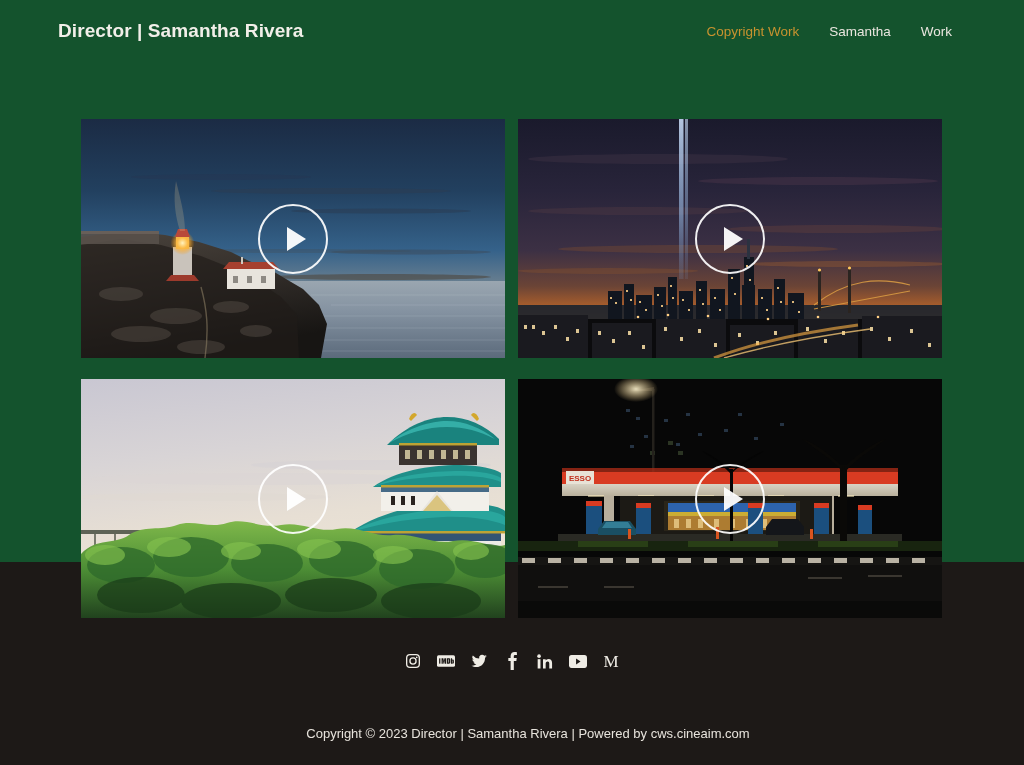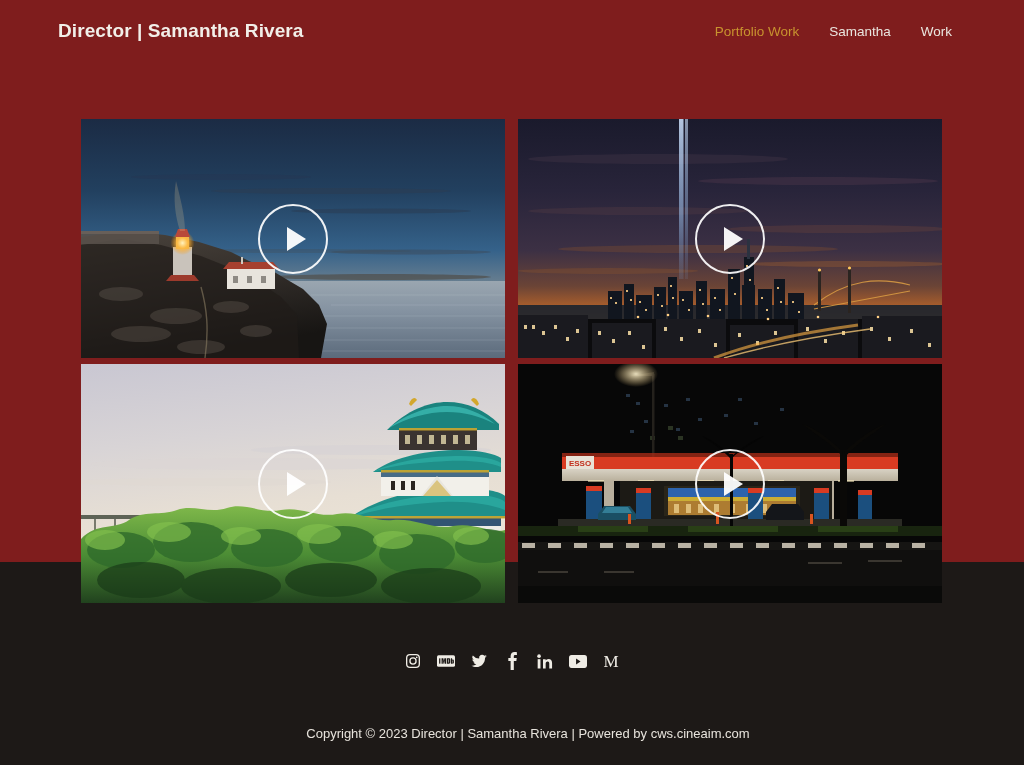--- a/index.html
+++ b/index.html
@@ -2,21 +2,21 @@
 <html><head>
 <meta charset="utf-8">
 <style>
   * { margin:0; padding:0; box-sizing:border-box; }
   html, body {
     width:1024px; height:765px;
     background:#1d1917;
     font-family:"Liberation Sans", sans-serif;
     overflow:hidden;
   }
-  .page { position:relative; width:1024px; height:562px; background:#7f1d1d; }
+  .page { position:relative; width:1024px; height:562px; background:#14532d; }
 
   
   .header {
     position:absolute; top:0; left:0; width:1024px; height:62px;
     display:flex; align-items:center; justify-content:space-between;
     padding:0 72px 0 58px;
   }
   .brand {
     color:#f2efe9; font-size:19px; font-weight:bold; letter-spacing:.1px;
     white-space:nowrap;
@@ -27,21 +27,21 @@
   }
   .nav a.active { color:#c8932f; }
 
   
   .grid {
     position:absolute; left:81px; top:119px;
     width:860px;
     display:grid;
     grid-template-columns:424px 424px;
     grid-template-rows:239px 239px;
-    gap:6px 13px;
+    gap:21px 13px;
   }
   .tile {
     position:relative; width:424px; height:239px;
     overflow:hidden; background:#000;
     cursor:pointer;
   }
   .tile svg { display:block; width:424px; height:239px; }
 
   .play {
     position:absolute; left:50%; top:50%;
@@ -78,21 +78,21 @@
   }
 </style>
 </head>
 <body>
 
 <div class="page">
 
   <div class="header">
     <div class="brand">Director | Samantha Rivera</div>
     <nav class="nav">
-      <a href="#" class="active">Portfolio Work</a>
+      <a href="#" class="active">Copyright Work</a>
       <a href="#">Samantha</a>
       <a href="#">Work</a>
     </nav>
   </div>
 
   <div class="grid">
 
     <div class="tile">
       <svg viewBox="0 0 424 239" preserveAspectRatio="none">
         <defs>

